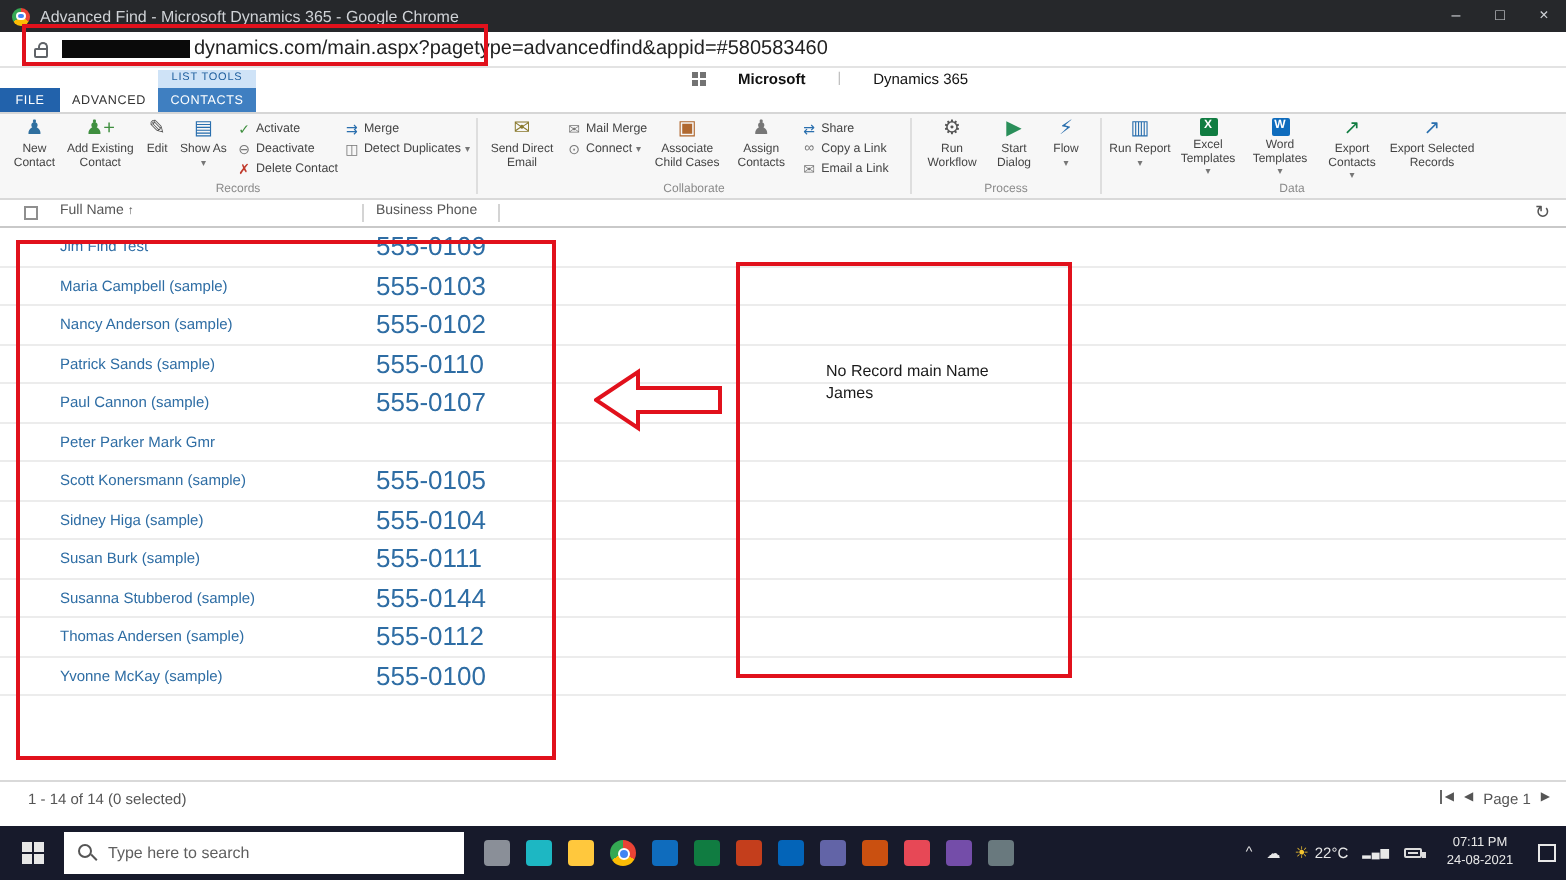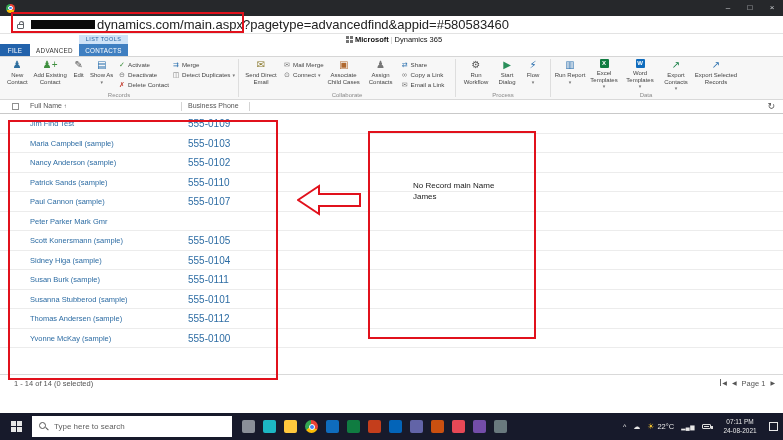--- a/index.html
+++ b/index.html
@@ -10,32 +10,32 @@
   .titlebar { position:absolute; left:0; top:0; width:100%; height:16px; background:#26282b;
               display:flex; align-items:center; color:#cfd2d6; font-size:8px; }
   .chrome-icon { width:9px; height:9px; border-radius:50%; margin:0 5px 0 6px; position:relative;
                  background:conic-gradient(#ea4335 0 33%,#fbbc05 33% 66%,#34a853 66% 100%); }
   .chrome-icon::after { content:""; position:absolute; inset:2.3px; background:#4285f4; border-radius:50%; border:0.6px solid #fff; }
   .win-controls { margin-left:auto; display:flex; height:100%; }
   .win-btn { width:22px; text-align:center; line-height:16px; font-size:8px; color:#cfd2d6; }
 
   .urlbar { position:absolute; left:0; top:16px; width:100%; height:18px; background:#fff;
             border-bottom:1px solid #e3e3e3; display:flex; align-items:center; }
-  .url-content { display:flex; align-items:center; margin-left:17px; font-size:13px; color:#222; }
+  .url-content { display:flex; align-items:center; margin-left:17px; font-size:10px; color:#222; }
   .lock { position:relative; width:7px; height:5px; border:1px solid #5f6368; border-radius:1px; margin-top:3px; }
   .lock::before { content:""; position:absolute; left:1px; top:-4px; width:3px; height:3px;
                   border:1px solid #5f6368; border-bottom:none; border-radius:3px 3px 0 0; }
   .redaction { width:64px; height:9px; background:#0a0a0a; margin:0 2px 0 7px; }
 
   
   .app { position:absolute; left:0; top:34px; width:100%; height:379px; background:#fff; }
 
   .list-tools { position:absolute; left:79px; top:1px; width:49px; height:9px; background:#cfe3f7;
                 color:#1f5f9e; font-size:5.5px; text-align:center; line-height:9px; letter-spacing:.4px; }
-  .brand { position:absolute; left:346px; top:1px; height:9px; display:flex; align-items:center; gap:2px;
+  .brand { position:absolute; left:346px; top:1px; height:9px; display:flex; align-items:center; gap:16px;
            font-size:7.5px; color:#111; }
   .ms-logo { display:grid; grid-template-columns:3px 3px; grid-template-rows:3px 3px; gap:1px; }
   .ms-logo i { background:#737373; }
   .brand-sep { color:#bbb; font-size:7px; }
   .user-area { position:absolute; right:10px; top:18px; display:flex; align-items:center; gap:4px;
                font-size:7.5px; color:#333; }
   .help-circle { width:9px; height:9px; border-radius:50%; background:#1a6fbf; color:#fff;
                  font-size:6.5px; text-align:center; line-height:9px; }
 
   .tabs-row { position:absolute; left:0; top:10px; width:100%; height:13px; background:#fff;
@@ -67,23 +67,23 @@
   .hcheck { position:absolute; left:12px; top:3px; width:7px; height:7px; border:1px solid #8f8f8f; background:#fff; }
   .hname { position:absolute; left:30px; top:2px; }
   .hphone { position:absolute; left:188px; top:2px; }
   .sort { font-size:6px; color:#555; }
   .hdiv { position:absolute; top:2px; bottom:2px; width:1px; background:#d4d4d4; }
   .refresh { position:absolute; right:8px; top:1px; font-size:9px; color:#555; }
 
   .grid-body { position:absolute; left:0; top:80px; width:100%; height:264px; overflow:hidden; }
   .grow { position:relative; height:19.5px; border-bottom:1px solid #ececec; }
   .cell-name { position:absolute; left:30px; top:50%; transform:translateY(-50%); font-size:7.5px; color:#2e6da4; }
-  .cell-phone { position:absolute; left:188px; top:50%; transform:translateY(-50%); font-size:10px; color:#2e6da4; }
-
-  .grid-footer { position:absolute; left:0; top:340px; width:100%; height:17px; border-top:1px solid #d9d9d9;
+  .cell-phone { position:absolute; left:188px; top:50%; transform:translateY(-50%); font-size:13px; color:#2e6da4; }
+
+  .grid-footer { position:absolute; left:0; top:356px; width:100%; height:17px; border-top:1px solid #d9d9d9;
                  font-size:7.5px; color:#555; }
   .status { position:absolute; left:14px; top:4px; }
   .pager { position:absolute; right:8px; top:4px; display:flex; align-items:flex-start; gap:5px; color:#555; }
   .pfirst { border-left:1px solid #666; padding-left:1px; font-size:6px; }
   .parrow { font-size:6px; }
 
   
   .anno { position:absolute; border:2px solid #e1111c; z-index:40; }
   .anno-url { left:11px; top:12px; width:233px; height:21px; }
   .anno-grid { left:8px; top:120px; width:270px; height:260px; }
@@ -123,20 +123,21 @@
   .clock { text-align:center; font-size:6.5px; line-height:1.35; width:44px; }
   .ac-icon { width:9px; height:9px; border:1px solid #e8e8e8; }
 </style>
 </head>
 <body>
 
 <div class="screen">
 
   <div class="titlebar">
     <span class="chrome-icon"></span>
+    <span>Advanced Find - Microsoft Dynamics 365 - Google Chrome</span>
     <div class="win-controls">
       <span class="win-btn">–</span>
       <span class="win-btn">□</span>
       <span class="win-btn">×</span>
     </div>
   </div>
 
   <div class="urlbar">
     <div class="url-content">
       <span class="lock"></span>
@@ -357,21 +358,21 @@
       <div class="grow">
         <span class="cell-name">Sidney Higa (sample)</span>
         <span class="cell-phone">555-0104</span>
       </div>
       <div class="grow">
         <span class="cell-name">Susan Burk (sample)</span>
         <span class="cell-phone">555-0111</span>
       </div>
       <div class="grow">
         <span class="cell-name">Susanna Stubberod (sample)</span>
-        <span class="cell-phone">555-0101</span>
+        <span class="cell-phone">555-0144</span>
       </div>
       <div class="grow">
         <span class="cell-name">Thomas Andersen (sample)</span>
         <span class="cell-phone">555-0112</span>
       </div>
       <div class="grow">
         <span class="cell-name">Yvonne McKay (sample)</span>
         <span class="cell-phone">555-0100</span>
       </div>
     </div>

